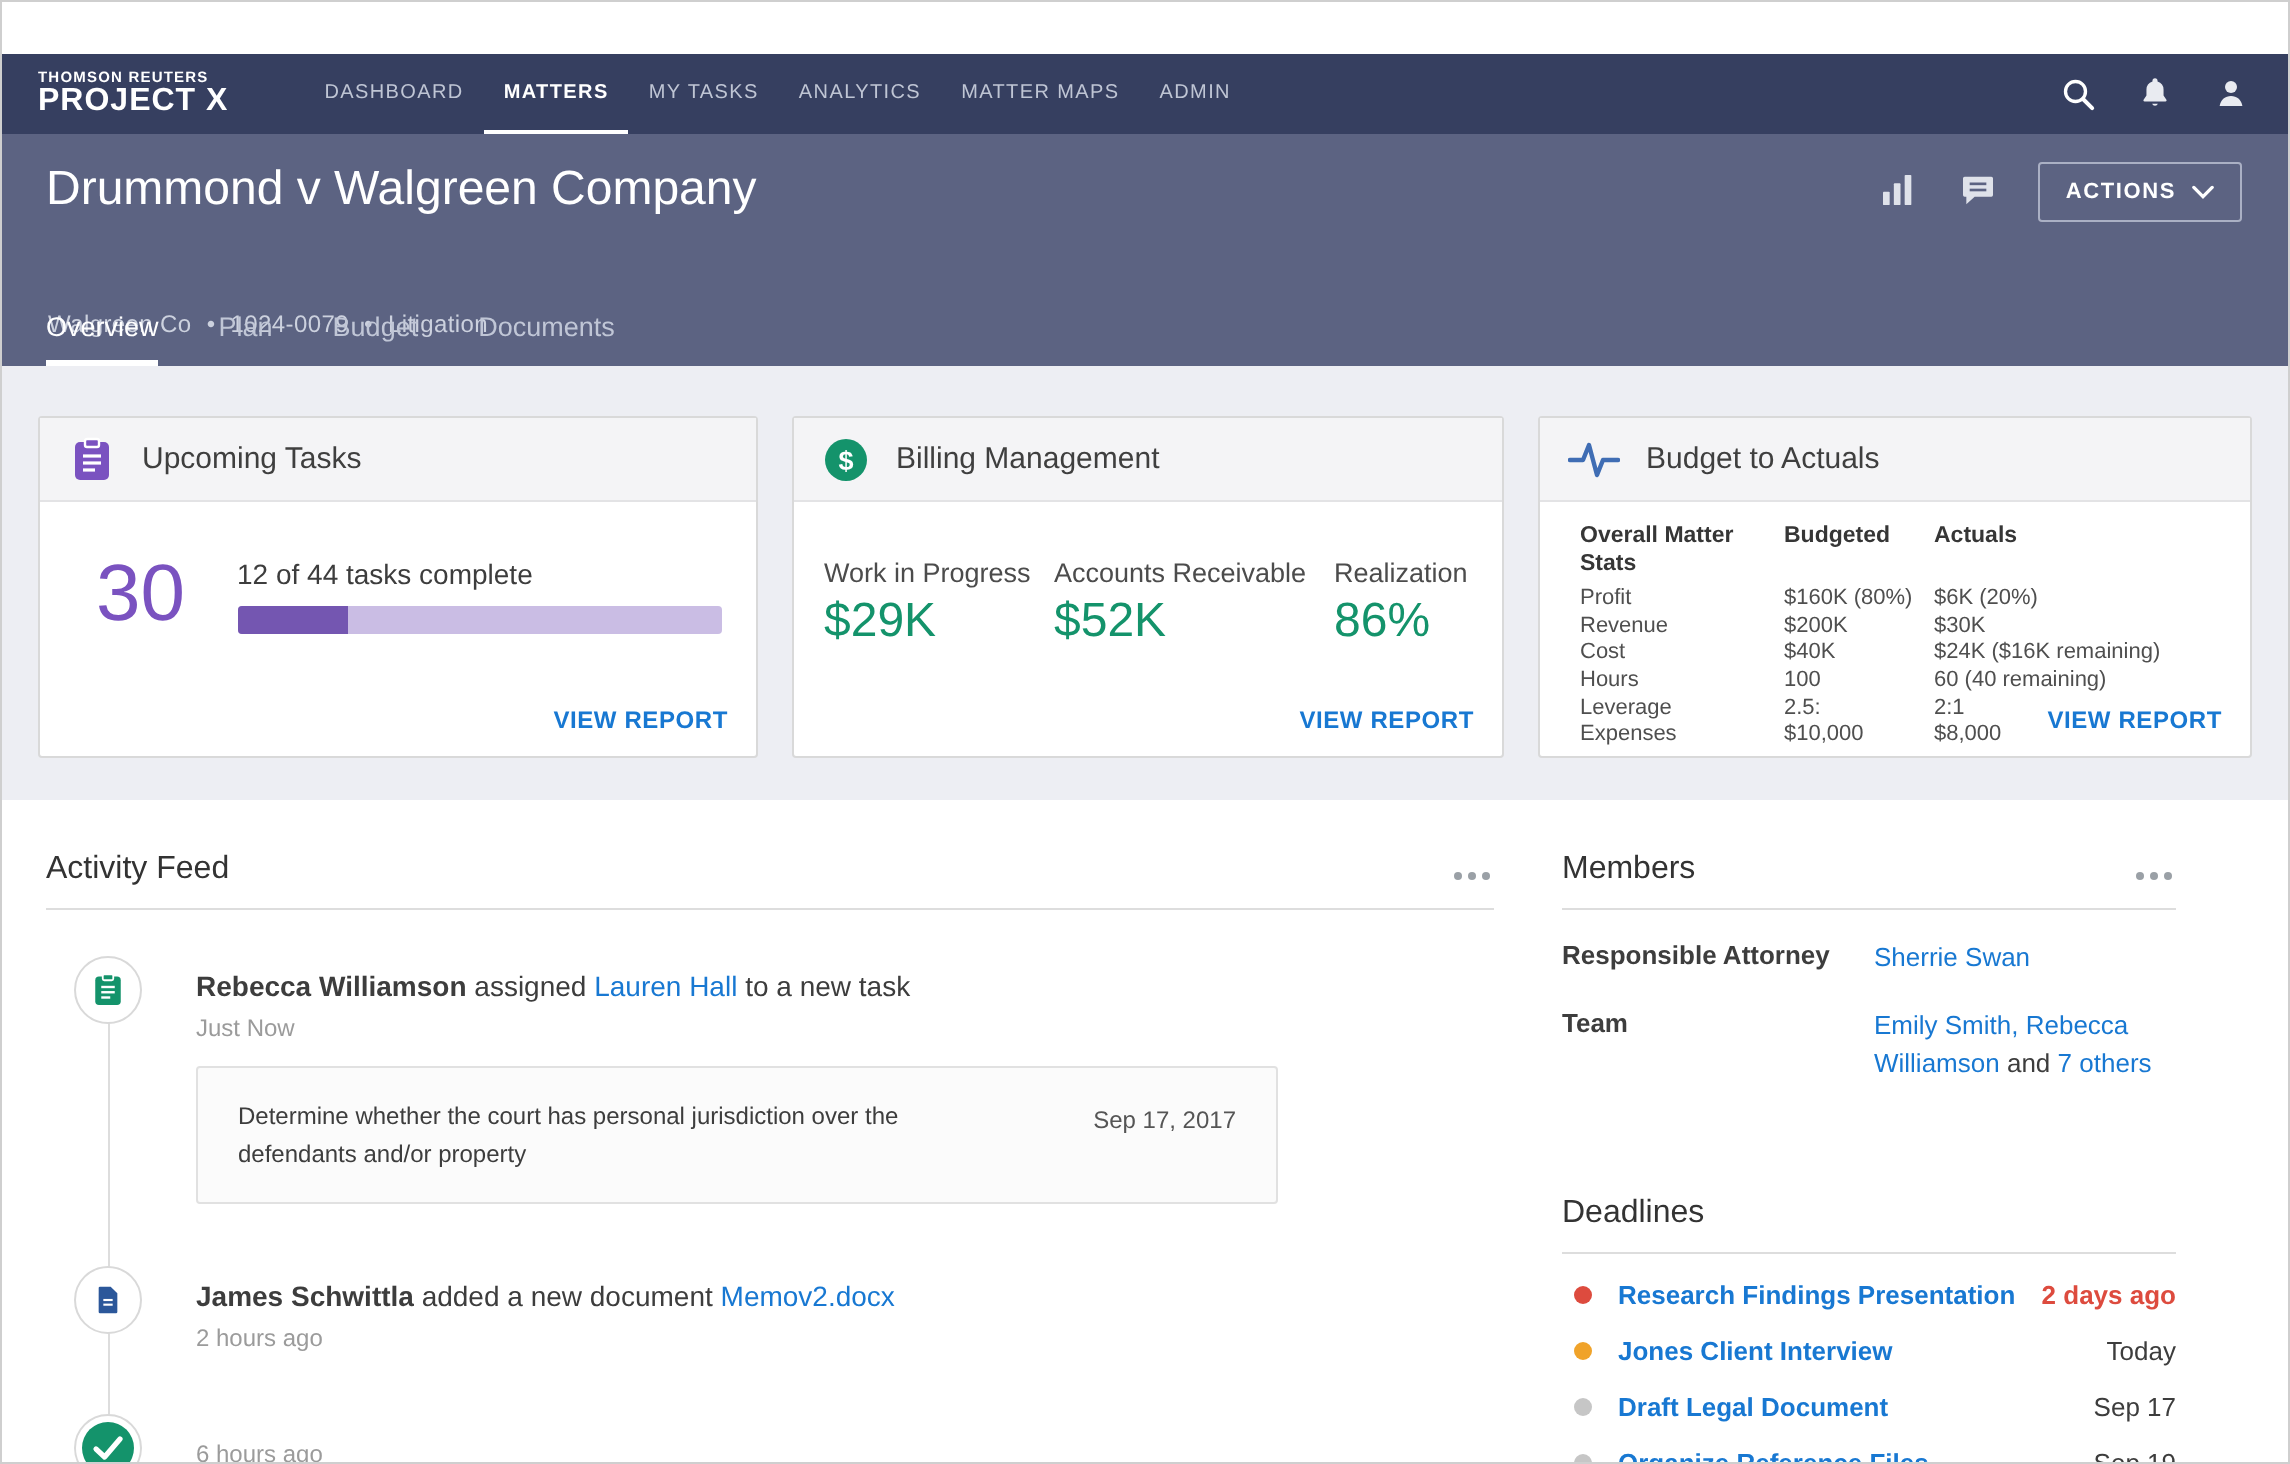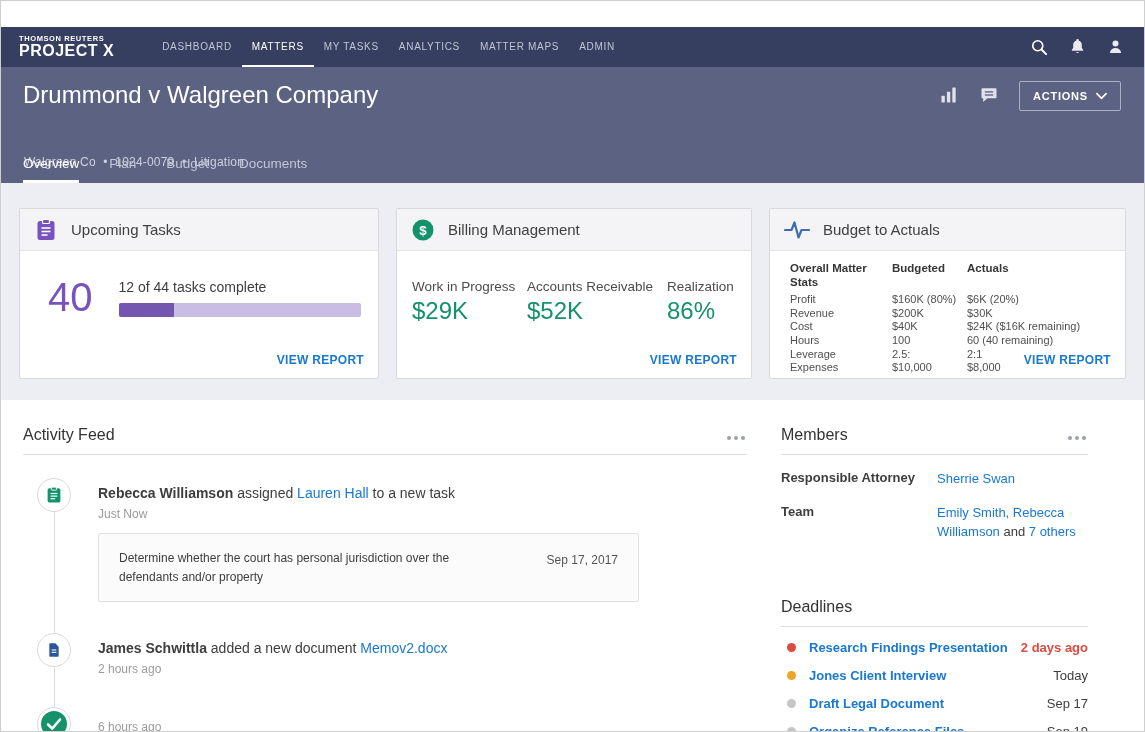--- a/index.html
+++ b/index.html
@@ -16,21 +16,21 @@
   }
 
   
   .topnav { height:40px; background:var(--nav-bg); display:flex; align-items:stretch;margin-top:26px; }
   .logo { margin-left:18px; display:flex; flex-direction:column; justify-content:center; color:#fff; cursor:default; }
   .logo .l1 { font-size:7.5px; font-weight:bold; letter-spacing:.6px; }
   .logo .l2 { font-size:16px; font-weight:bold; letter-spacing:.5px; line-height:1.05; }
   .navitems { display:flex; margin-left:38px; align-items:stretch; }
   .navitem { display:flex; align-items:center; padding:0 10px; font-size:10px; letter-spacing:.7px;
              color:#bfc5d4; border-bottom:2px solid transparent; cursor:pointer; }
-  .navitem.active { color:#fff; border-bottom-color:#fff; font-weight:normal; }
+  .navitem.active { color:#fff; border-bottom-color:#fff; font-weight:bold; }
   .nav-icons { margin-left:auto; margin-right:18px; display:flex; align-items:center; gap:16px; }
   .nav-icons .ic { width:22px; height:22px; display:flex; align-items:center; justify-content:center; cursor:pointer; }
 
   
   .mheader { height:116px; background:var(--header-bg); position:relative; color:#fff; }
   .mtitle { position:absolute; left:22px; top:14px; font-size:24px; font-weight:400; }
   .msub { position:absolute; left:23px; top:88px; font-size:12px; color:#ccd1de; letter-spacing:.2px; }
   .msub span { margin-right:4px; }
   .hicons { position:absolute; right:23px; top:14px; display:flex; align-items:center; gap:18px; }
   .hicons .ic { width:22px; height:22px; cursor:pointer; }
@@ -194,21 +194,21 @@
       <svg width="24" height="24" viewBox="0 0 24 24">
           <rect x="3.5" y="3" width="17" height="19" rx="2.5" fill="#7a52c0"></rect>
           <rect x="8.5" y="1.5" width="7" height="4" rx="1" fill="#7a52c0" stroke="#fff" stroke-width="1.2"></rect>
           <line x1="7.5" y1="10" x2="16.5" y2="10" stroke="#fff" stroke-width="1.6"></line>
           <line x1="7.5" y1="13.5" x2="16.5" y2="13.5" stroke="#fff" stroke-width="1.6"></line>
           <line x1="7.5" y1="17" x2="13.5" y2="17" stroke="#fff" stroke-width="1.6"></line>
         </svg>
       <span class="ttl">Upcoming Tasks</span>
     </div>
     <div class="body">
-      <div class="bignum">40</div>
+      <div class="bignum">30</div>
       <div class="prog-wrap">
         <div class="prog-text">12 of 44 tasks complete</div>
         <div class="prog-track">
           <div class="prog-fill" style="width: 23%;"></div>
         </div>
       </div>
     </div>
     <a class="view-report">VIEW REPORT</a>
   </div>
 

